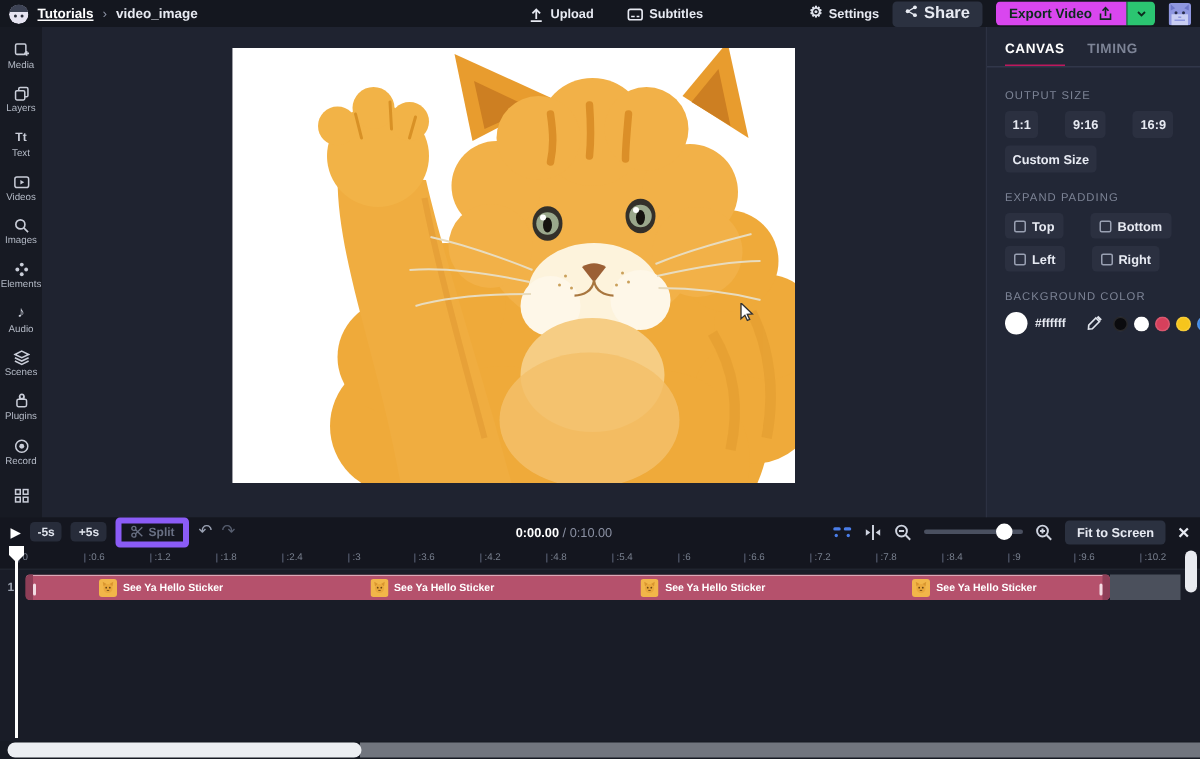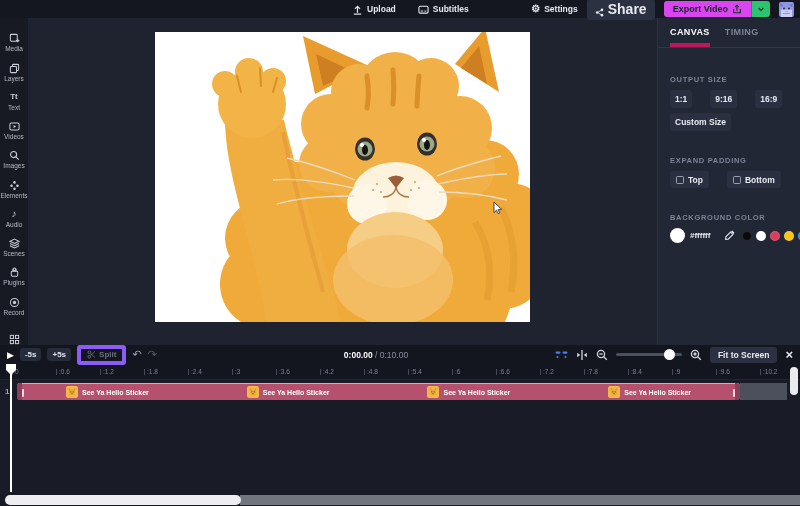--- a/index.html
+++ b/index.html
@@ -11,47 +11,47 @@
 .topbar{height:18px;background:#14171f;display:flex;align-items:center;padding:0 6px;position:relative;z-index:6}
 .tb-left{display:flex;align-items:center;gap:6px}
 .logo{width:13px;height:13px;border-radius:50%;overflow:hidden;flex:none}
 .crumb-project{color:#fff;font-weight:bold;font-size:9px;text-decoration:underline;cursor:pointer}
 .crumb-sep{color:#8a90a2;font-size:9px}
 .crumb-file{color:#e7eaf2;font-size:9px;font-weight:bold}
 .tb-mid{position:absolute;left:352px;display:flex;align-items:center;gap:22px}
 .tb-btn{display:flex;align-items:center;gap:4px;font-size:8.5px;font-weight:bold;color:#e7eaf2;cursor:pointer}
 .tb-right{margin-left:auto;display:flex;align-items:center;gap:9px}
 .gear{font-size:10px;line-height:1;color:#dfe3ec}
-.share-chip{display:flex;align-items:flex-end;gap:4px;background:#2b3140;border-radius:3px;padding:2.5px 8px;font-size:14px;font-weight:bold}
+.share-chip{display:flex;align-items:flex-start;gap:4px;background:#2b3140;border-radius:3px;padding:2.5px 8px;font-size:11px;font-weight:bold}
 .export-wrap{display:flex;align-items:stretch;border-radius:3px;overflow:hidden}
 .export-chip{display:flex;align-items:center;gap:4px;background:#d946ef;color:#0d2b1e;font-size:9px;font-weight:bold;padding:3px 9px;cursor:pointer}
 .export-caret{background:#2bc571;border-left:1px solid rgba(0,0,0,.28);display:flex;align-items:center;padding:0 5px;cursor:pointer}
 .avatar{width:15px;height:15px;border-radius:2px;overflow:hidden;flex:none}
 
 
 .main{flex:1;display:flex;min-height:0}
 .sidebar{width:28px;background:#171a23;display:flex;flex-direction:column;align-items:center;padding-top:5px}
-.side-item{width:100%;height:29.5px;display:flex;flex-direction:column;align-items:center;justify-content:flex-end;gap:1px;cursor:pointer}
+.side-item{width:100%;height:29.5px;display:flex;flex-direction:column;align-items:center;justify-content:center;gap:1px;cursor:pointer}
 .side-icon{height:11px;display:flex;align-items:center;justify-content:center;color:#c9cdd8}
 .side-icon-glyph{font-size:10px;line-height:1;color:#c9cdd8}
 .side-icon-text{font-size:8px;font-weight:bold;color:#c9cdd8;line-height:1}
 .side-label{font-size:6.5px;color:#b4bac6}
 .workspace{flex:1;background:#1f2330;position:relative}
 .canvas{position:absolute;left:127px;top:14px;width:375px;height:290px;background:#fff;overflow:hidden}
 .canvas svg.kitten{position:absolute;left:0;top:0}
 .cursor{position:absolute;left:338px;top:170px}
 
 
 .panel{width:143px;background:#222736;border-left:1px solid #2c3142;display:flex;flex-direction:column}
 .panel-tabs{display:flex;gap:15px;padding:9px 12px 0;border-bottom:1px solid #31374a}
 .tab{font-size:9px;font-weight:bold;letter-spacing:.4px;padding-bottom:6px;cursor:pointer}
-.tab.active{color:#fff;border-bottom:4px solid #be185d}
+.tab.active{color:#fff;border-bottom:1px solid #be185d}
 .tab.inactive{color:#7d8496}
 .panel-body{padding:2px 12px}
-.heading{font-size:7.5px;font-weight:bold;color:#7d8496;letter-spacing:.7px;margin:25px 0 6px}
+.heading{font-size:7.5px;font-weight:normal;color:#7d8496;letter-spacing:.7px;margin:12px 0 6px}
 .chip-row{display:flex;gap:18px;margin-bottom:5px}
 .chip{background:#2b3040;border-radius:3px;padding:4px 5px;color:#e7eaf2;font-weight:bold;font-size:8.5px;cursor:pointer}
 .check-chip{display:flex;align-items:center;gap:4px;background:#2b3040;border-radius:3px;padding:3.5px 6px;color:#e7eaf2;font-size:8.5px;font-weight:bold;cursor:pointer}
 .checkbox{width:8px;height:8px;border:1px solid #99a0b2;border-radius:1.5px;flex:none}
 .bg-row{display:flex;align-items:center;gap:5px}
 .color-circle{width:15px;height:15px;border-radius:50%;background:#fff;flex:none;cursor:pointer}
 .hex{font-size:8px;font-weight:bold;color:#e7eaf2}
 .vdiv{width:1px;height:14px;background:#343a4e;margin:0 2px}
 .swatches{display:flex;gap:4px;margin-left:2px}
 .swatch{width:10px;height:10px;border-radius:50%;border:1px solid rgba(255,255,255,.12);cursor:pointer}
@@ -93,20 +93,33 @@
 .hscroll-gray{position:absolute;left:240px;right:0;top:1px;height:10px;background:#71757e}
 .hscroll-thumb{position:absolute;left:5px;top:1px;width:236px;height:10px;background:#eceef2;border-radius:5px;cursor:grab}
 svg{display:block}
 </style>
 </head>
 <body>
 
 <div class="app">
 
   <header class="topbar">
+    <div class="tb-left">
+      <span class="logo">
+        <svg width="13" height="13" viewBox="0 0 13 13">
+            <circle cx="6.5" cy="6.5" r="6.5" fill="#e6e4f2"></circle>
+            <path d="M0 3.2 A6.5 6.5 0 0 1 13 3.2 L13 5 L0 5 Z" fill="#3c4254"></path>
+            <circle cx="4.3" cy="7.6" r="1" fill="#2a2e3c"></circle>
+            <circle cx="8.7" cy="7.6" r="1" fill="#2a2e3c"></circle>
+          </svg>
+      </span>
+      <span class="crumb-project">Tutorials</span>
+      <span class="crumb-sep">›</span>
+      <span class="crumb-file">video_image</span>
+    </div>
 
     <div class="tb-mid">
       <div class="tb-btn">
         <span>
             <svg width="11" height="11" viewBox="0 0 12 12" fill="none" stroke="#e7eaf2" stroke-width="1.3">
               <path d="M6 9.5V3.2"></path>
               <path d="M3.2 5.4 6 2.6 8.8 5.4"></path>
               <path d="M2 11h8"></path>
             </svg>
           </span>
@@ -397,20 +410,30 @@
 
         <div class="heading">EXPAND PADDING</div>
         <div class="chip-row">
           <span class="check-chip">
               <span class="checkbox"></span>
               <span>Top</span>
             </span>
           <span class="check-chip">
               <span class="checkbox"></span>
               <span>Bottom</span>
+            </span>
+        </div>
+        <div class="chip-row">
+          <span class="check-chip">
+              <span class="checkbox"></span>
+              <span>Left</span>
+            </span>
+          <span class="check-chip">
+              <span class="checkbox"></span>
+              <span>Right</span>
             </span>
         </div>
 
         <div class="heading">BACKGROUND COLOR</div>
         <div class="bg-row">
           <span class="color-circle"></span>
           <span class="hex">#ffffff</span>
           <span class="vdiv"></span>
           <span>
               <svg width="11" height="11" viewBox="0 0 12 12" fill="none" stroke="#dfe3ec" stroke-width="1.2">

